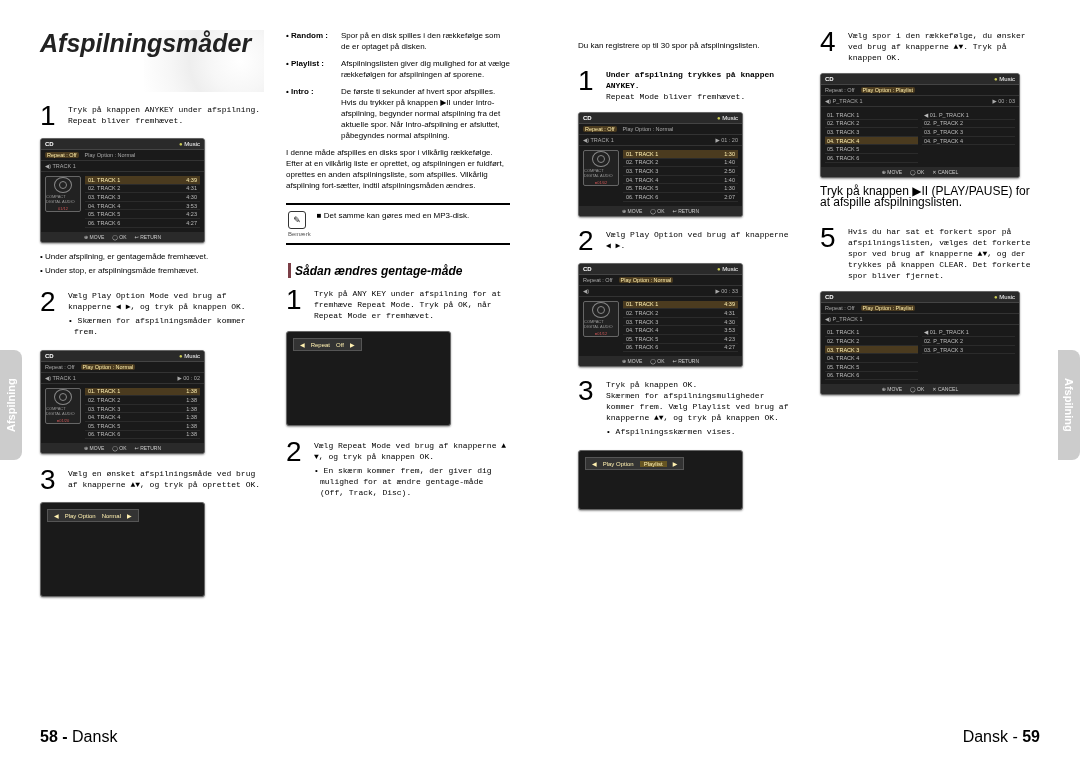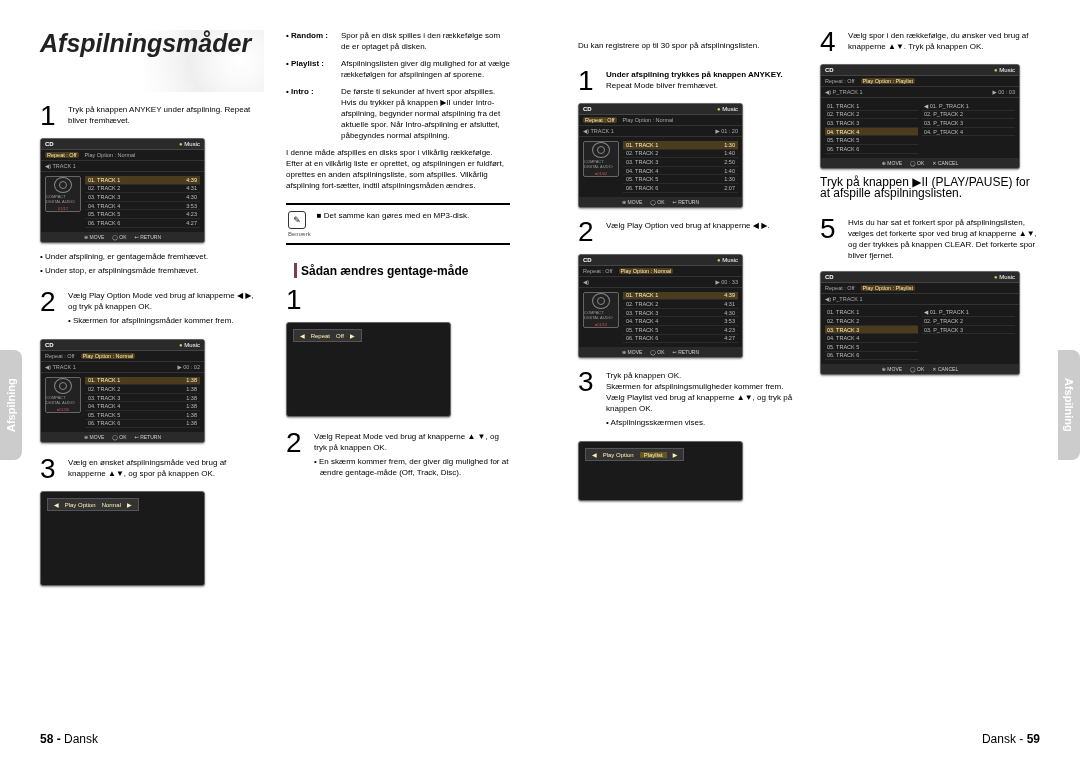--- a/index.html
+++ b/index.html
@@ -85,30 +85,32 @@
     font-size: 28px;
     font-weight: 300;
     line-height: 24px;
     flex-shrink: 0;
     width: 20px;
   }
   .step-body {
     flex: 1;
     font-size: 8px;
     line-height: 11px;
+    font-family: Liberation Mono, monospace;
   }
   .step-body .bold { font-weight: bold; }
 
   .sub-title {
     font-size: 12px;
     font-weight: bold;
-    margin: 18px 0 10px 8px;
+    margin: 18px 0 10px 2px;
     display: flex;
     align-items: center;
     gap: 4px;
+    font-style: italic;
   }
   .sub-title::before {
     content: "";
     width: 3px;
     height: 15px;
     background: #7b3f47;
   }
 
   
   .deflist {
@@ -229,21 +231,21 @@
     flex-shrink:0;
   }
   .note-box .txt { font-size: 8px; }
   .note-box .caption { font-size: 6px; color:#555; margin-top:2px; }
 
   .intro-text { font-size: 8px; margin: 10px 0 18px 0; line-height:11px; }
 
   .footer-pg {
     position: absolute;
     bottom: 16px;
-    font-size: 12px;
+    font-size: 16px;
   }
   .footer-pg.left { left: 40px; }
   .footer-pg.right { right: 40px; }
 </style>
 </head>
 <body>
 
 <div class="spread">
 
   <div class="page page-left">
@@ -373,21 +375,21 @@
           </div>
           <div class="footer">
               <span>⊕ <span>MOVE</span></span>
               <span>◯ <span>OK</span></span>
               <span>↩ <span>RETURN</span></span>
             </div>
         </div>
 
         <div class="step" style="margin-top:14px">
           <div class="step-num">3</div>
-          <div class="step-body">Vælg en ønsket afspilningsmåde ved brug af knapperne ▲▼, og spor på knappen OK.</div>
+          <div class="step-body">Vælg en ønsket afspilningsmåde ved brug af knapperne ▲▼, og tryk på oprettet OK.</div>
         </div>
 
         <div class="screen option">
           <div class="opt">
               <span>◀</span>
               <span>Play Option</span>
               <span>Normal</span>
               <span>▶</span>
             </div>
         </div>
@@ -417,20 +419,21 @@
             <div class="icon">✎</div>
             <div class="caption">Bemærk</div>
           </div>
           <div class="txt">■ <span>Det samme kan gøres med en MP3-disk.</span></div>
         </div>
 
         <div class="sub-title">Sådan ændres gentage-måde</div>
 
         <div class="step">
           <div class="step-num">1</div>
+          <div class="step-body">Tryk på ANY KEY under afspilning for at fremhæve Repeat Mode. Tryk på OK, når Repeat Mode er fremhævet.</div>
         </div>
 
         <div class="screen option">
           <div class="opt">
               <span>◀</span>
               <span>Repeat</span>
               <span>Off</span>
               <span>▶</span>
             </div>
         </div>

